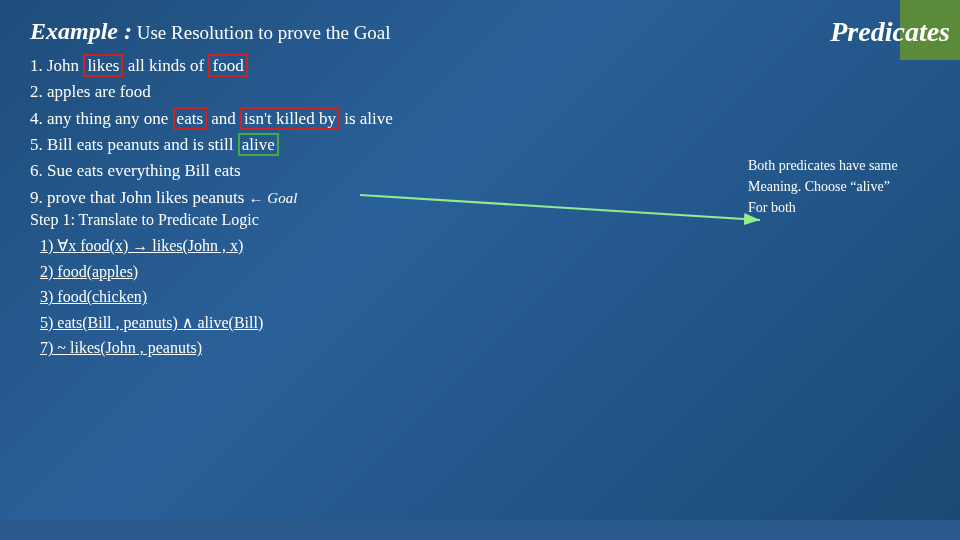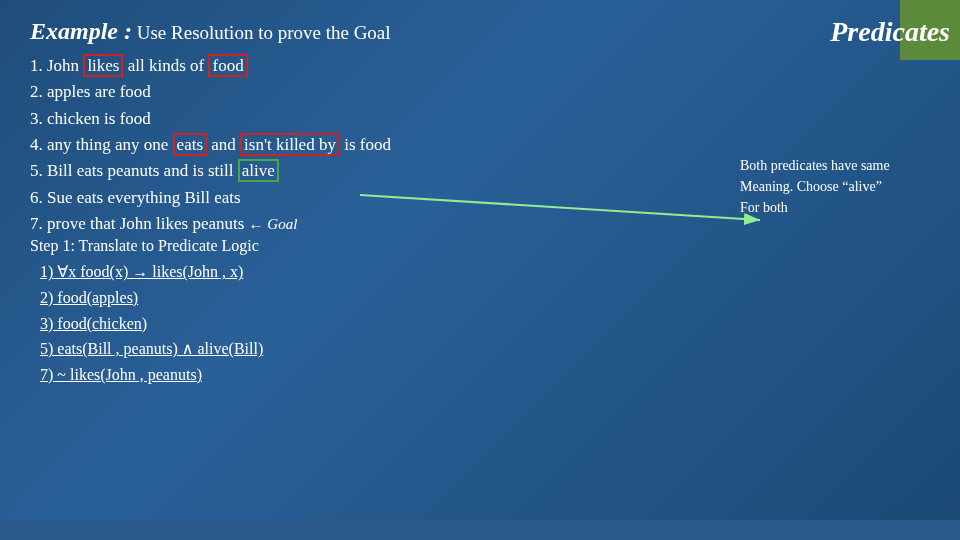--- a/index.html
+++ b/index.html
@@ -94,21 +94,21 @@
     .highlight-green {
       border: 2px solid #44aa44;
       padding: 0 2px;
       display: inline;
     }
 
     
     .right-annotation {
       position: absolute;
       top: 155px;
-      right: 30px;
+      right: 22px;
       width: 190px;
       font-size: 14px;
       color: #ffffff;
       line-height: 1.5;
     }
 
     .step-label {
       color: #ffffff;
       font-size: 16px;
       margin-top: 8px;
@@ -160,38 +160,35 @@
       <ol class="numbered-list">
 
         <li>
           <span>1. John </span><span class="highlight-red">likes</span><span> all kinds of </span><span class="highlight-red">food</span>
         </li>
 
         <li>
           <span>2. apples are food</span>
         </li>
 
-        <li>
-          <span>3. chicken is food</span>
-        </li>
-
-        <li>
-          <span>4. any thing any one </span><span class="highlight-red">eats</span><span> and </span><span class="highlight-red">isn't killed by</span><span> is food</span>
+
+        <li>
+          <span>4. any thing any one </span><span class="highlight-red">eats</span><span> and </span><span class="highlight-red">isn't killed by</span><span> is alive</span>
         </li>
 
         <li>
           <span>5. Bill eats peanuts and is still </span><span class="highlight-green">alive</span>
         </li>
 
         <li>
           <span>6. Sue eats everything Bill eats</span>
         </li>
 
         <li>
-          <span>7. prove that John likes peanuts</span>
+          <span>9. prove that John likes peanuts</span>
           <span class="goal-label"> ← Goal</span>
         </li>
 
       </ol>
 
     </div>
   </div>
 
   <div class="predicates-label">Predicates</div>
 

